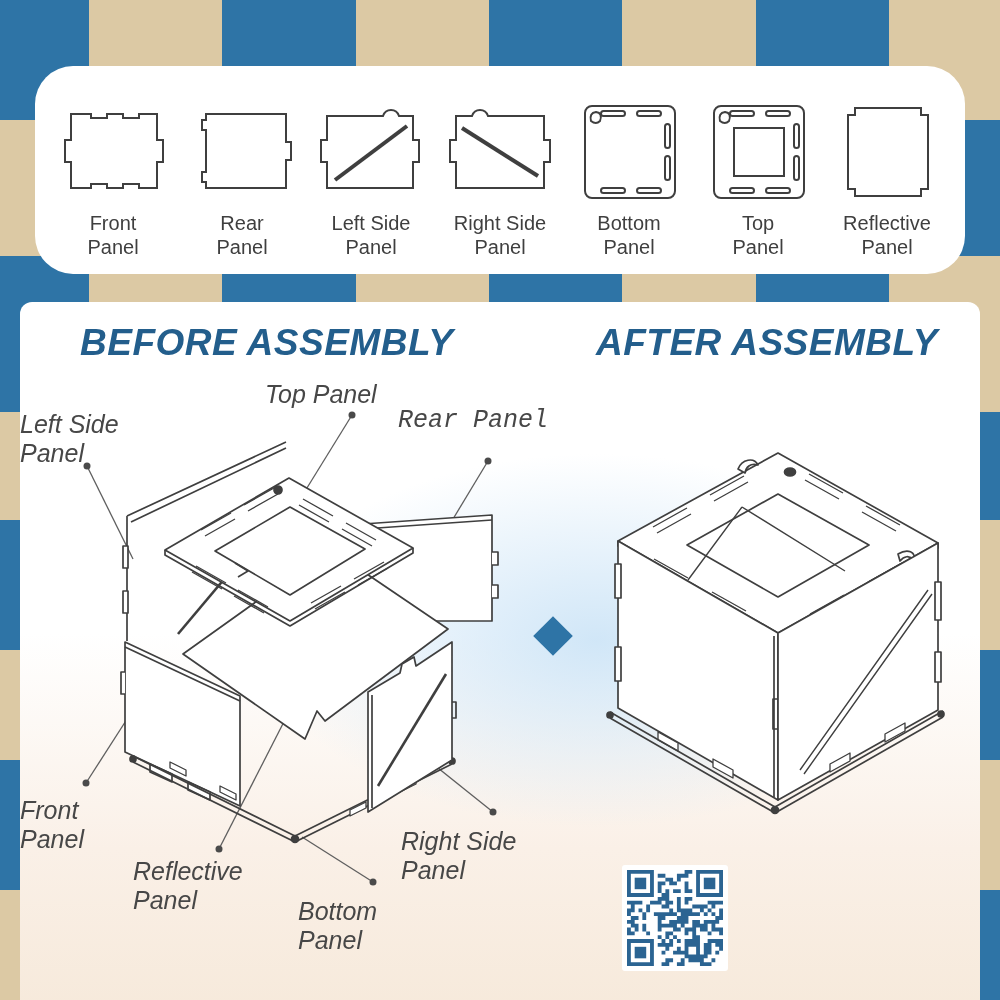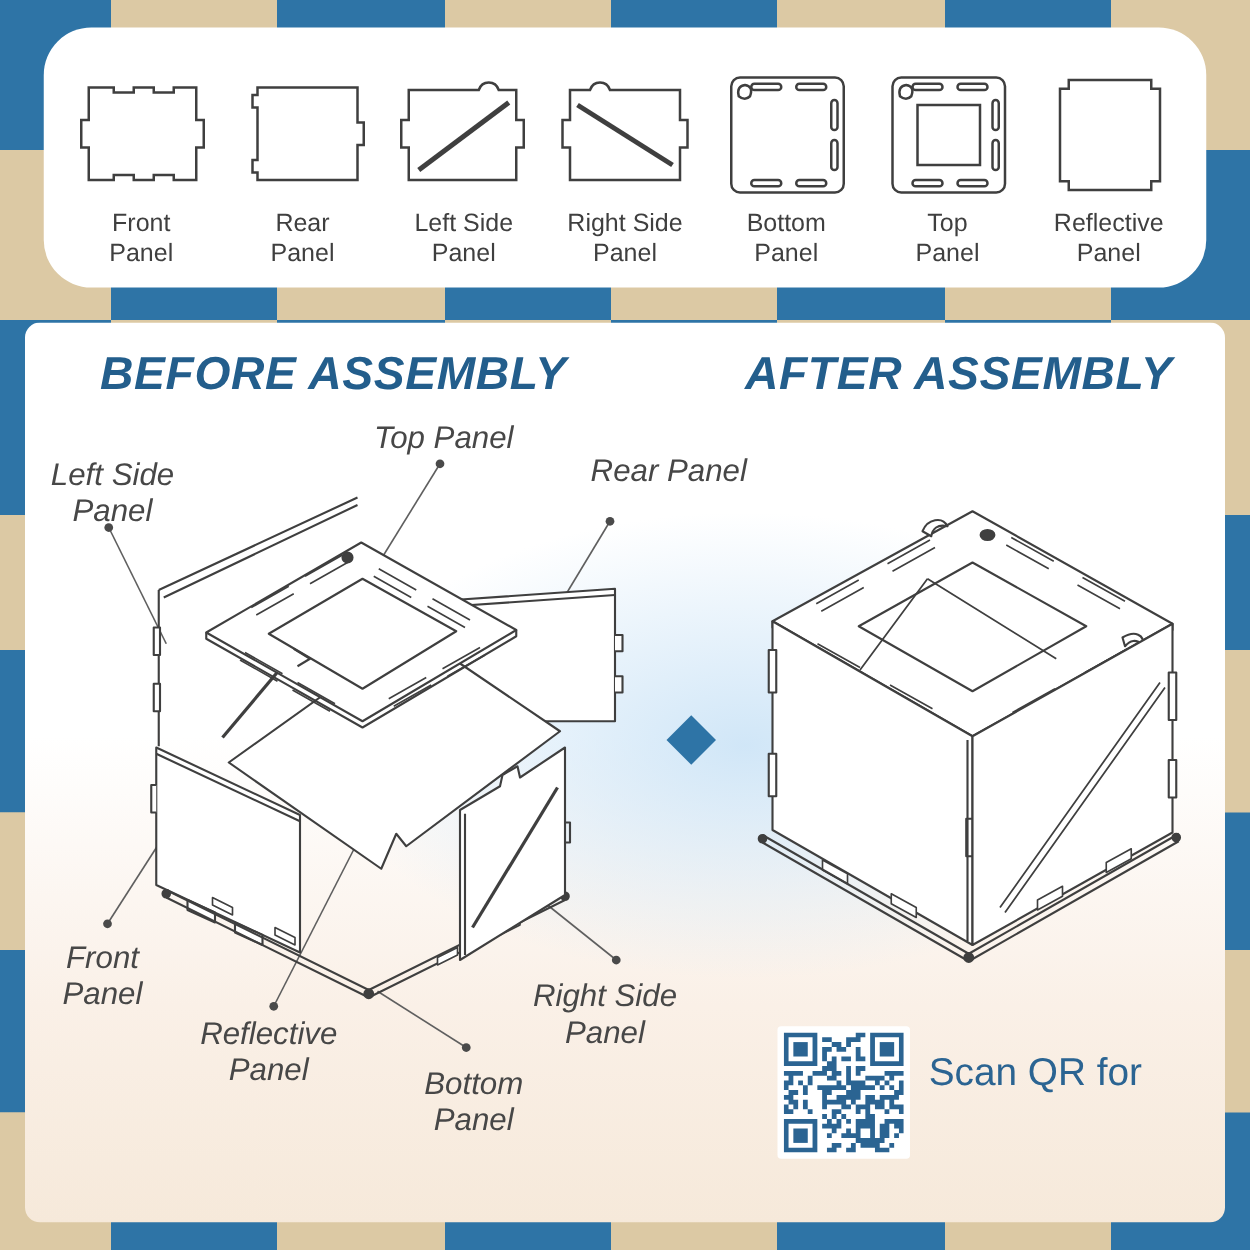--- a/index.html
+++ b/index.html
@@ -10,21 +10,21 @@
   }
   
   .chk{position:absolute;left:0;width:1000px;}
   .rowA{background:linear-gradient(90deg,#2e74a6 0 89px,#dcc9a4 89px 222px,#2e74a6 222px 356px,#dcc9a4 356px 489px,#2e74a6 489px 622px,#dcc9a4 622px 756px,#2e74a6 756px 889px,#dcc9a4 889px 1000px);}
   .rowB{background:linear-gradient(90deg,#dcc9a4 0 89px,#2e74a6 89px 222px,#dcc9a4 222px 356px,#2e74a6 356px 489px,#dcc9a4 489px 622px,#2e74a6 622px 756px,#dcc9a4 756px 889px,#2e74a6 889px 1000px);}
   .r0{top:0;height:120px}.r1{top:120px;height:136px}.r2{top:256px;height:156px}
   .r3{top:412px;height:108px}.r4{top:520px;height:130px}.r5{top:650px;height:110px}
   .r6{top:760px;height:130px}.r7{top:890px;height:110px}
 
   
-  .card{position:absolute;background:#fff;}
+  .card{position:absolute;background:#fff;margin-top:44px;}
   .card-parts{left:35px;top:22px;width:930px;height:208px;border-radius:38px;}
   .card-main{left:20px;top:258px;width:960px;height:720px;border-radius:12px;overflow:hidden;
     background:
       radial-gradient(48% 36% at 60% 47%, rgba(206,229,247,.95), rgba(206,229,247,0) 72%),
       linear-gradient(180deg,#ffffff 0%,#ffffff 46%,#faf0e7 76%,#f6e9da 100%);
   }
 
   
   .strip{position:absolute;left:14px;top:26px;right:14px;display:flex;justify-content:space-between;}
   .p-item{width:128px;text-align:center;}
@@ -33,25 +33,25 @@
   .p-label{color:#3f3f3f;font-size:20px;line-height:1.18;}
   .p-label span{display:block;}
 
   
   .h-title{position:absolute;font-size:37px;font-weight:700;font-style:italic;
     color:#235e8c;letter-spacing:.5px;text-align:center;white-space:nowrap;}
   .t-before{left:60px;top:20px;width:370px;}
   .t-after{left:552px;top:20px;width:390px;}
 
   .callout{position:absolute;font-style:italic;color:#474747;font-size:25px;
-    line-height:1.14;text-align:center;}
+    line-height:1.14;text-align:left;}
   .callout span{display:block;white-space:nowrap;}
   .c-top{left:245px;top:78px;width:180px;}
   .c-left{left:0px;top:108px;width:140px;}
-  .c-rear{left:420px;top:105px;width:190px;}
+  .c-rear{left:378px;top:105px;width:190px;font-family:Liberation Mono, monospace;}
   .c-front{left:0px;top:494px;width:124px;}
   .c-refl{left:113px;top:555px;width:164px;}
   .c-bottom{left:278px;top:595px;width:162px;}
   .c-right{left:381px;top:525px;width:166px;}
 
   .draw-svg{position:absolute;left:0;top:0;width:960px;height:720px;}
 
   
   .qr-box{position:absolute;left:602px;top:563px;width:106px;height:106px;background:#fff;
     border-radius:3px;display:flex;align-items:center;justify-content:center;}
@@ -336,16 +336,15 @@
           <rect x="8" y="8" width="12" height="12"></rect>
           <path d="M72,0 h28 v28 h-28 Z M76,4 v20 h20 v-20 Z" fill-rule="evenodd"></path>
           <rect x="80" y="8" width="12" height="12"></rect>
           <path d="M0,72 h28 v28 h-28 Z M4,76 v20 h20 v-20 Z" fill-rule="evenodd"></path>
           <rect x="8" y="80" width="12" height="12"></rect>
         </g>
       </g>
     </svg>
   </div>
   <div class="qr-caption">
-    <span>Scan QR for</span>
   </div>
 
 </div>
 
 </body></html>

